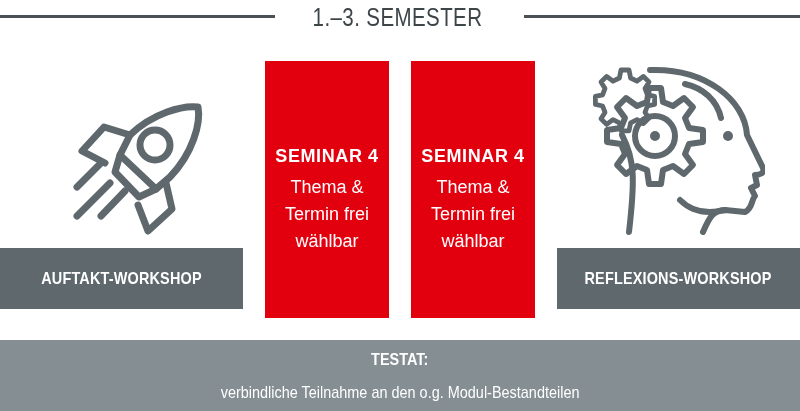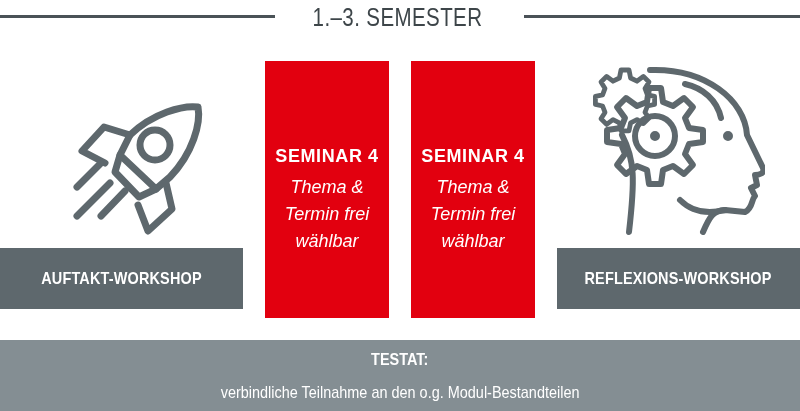--- a/index.html
+++ b/index.html
@@ -9,21 +9,21 @@
   .title { position:absolute; top:0; left:270px; width:255px; text-align:center;
            font-size:25px; color:#3d4549; letter-spacing:0.5px; line-height:34px;
            transform:scaleX(0.82); transform-origin:center; }
   .gray-box { position:absolute; top:248px; height:61px; background:#5e686d; color:#fff;
               display:flex; align-items:center; justify-content:center;
               font-size:17px; font-weight:bold; letter-spacing:0.2px; }
   .gray-box span { display:inline-block; transform:scaleX(0.85); white-space:nowrap; }
   .red-box { position:absolute; top:61px; height:257px; width:124px; background:#e2000f; color:#fff;
              text-align:center; }
   .red-box .h { position:absolute; top:85px; left:0; right:0; font-size:18px; font-weight:bold; letter-spacing:0.6px; }
-  .red-box .d { position:absolute; top:113px; left:0; right:0; font-size:18px; line-height:27px;font-style:italic; }
+  .red-box .d { position:absolute; top:113px; left:0; right:0; font-size:18px; line-height:27px; }
   .bottom { position:absolute; left:0; top:340px; width:800px; height:75px; background:#848e93; color:#fff; text-align:center; }
   .bottom .h { position:absolute; top:10px; left:0; right:0; font-size:17px; font-weight:bold; }
   .bottom .h span, .bottom .d span { display:inline-block; transform:scaleX(0.85); }
   .bottom .d { position:absolute; top:43px; left:0; right:0; font-size:17px; }
   .icon { position:absolute; }
 </style>
 </head>
 <body>
 
 <div class="hline" style="left:0;width:275px;"></div>

